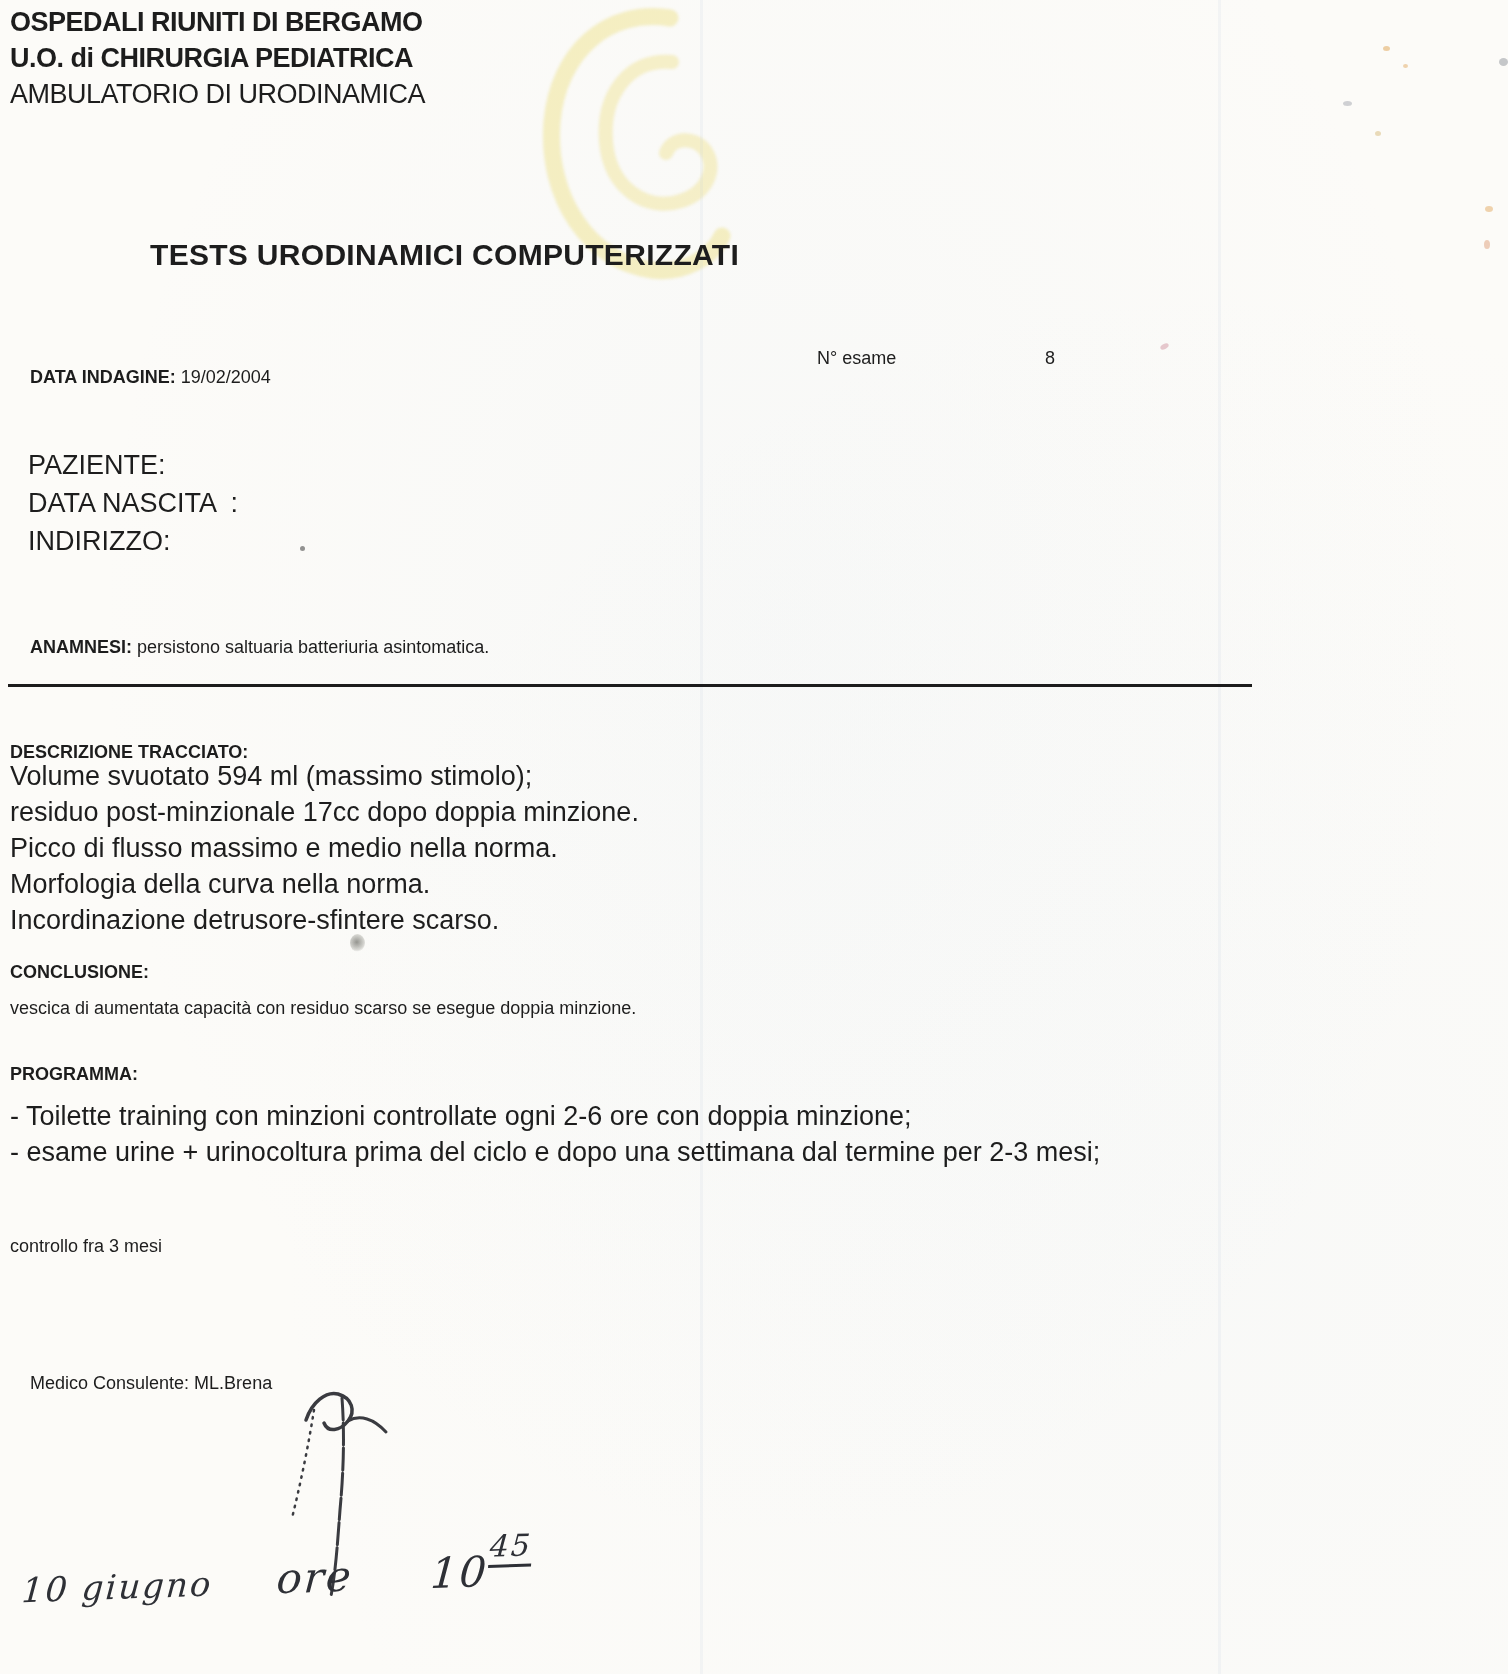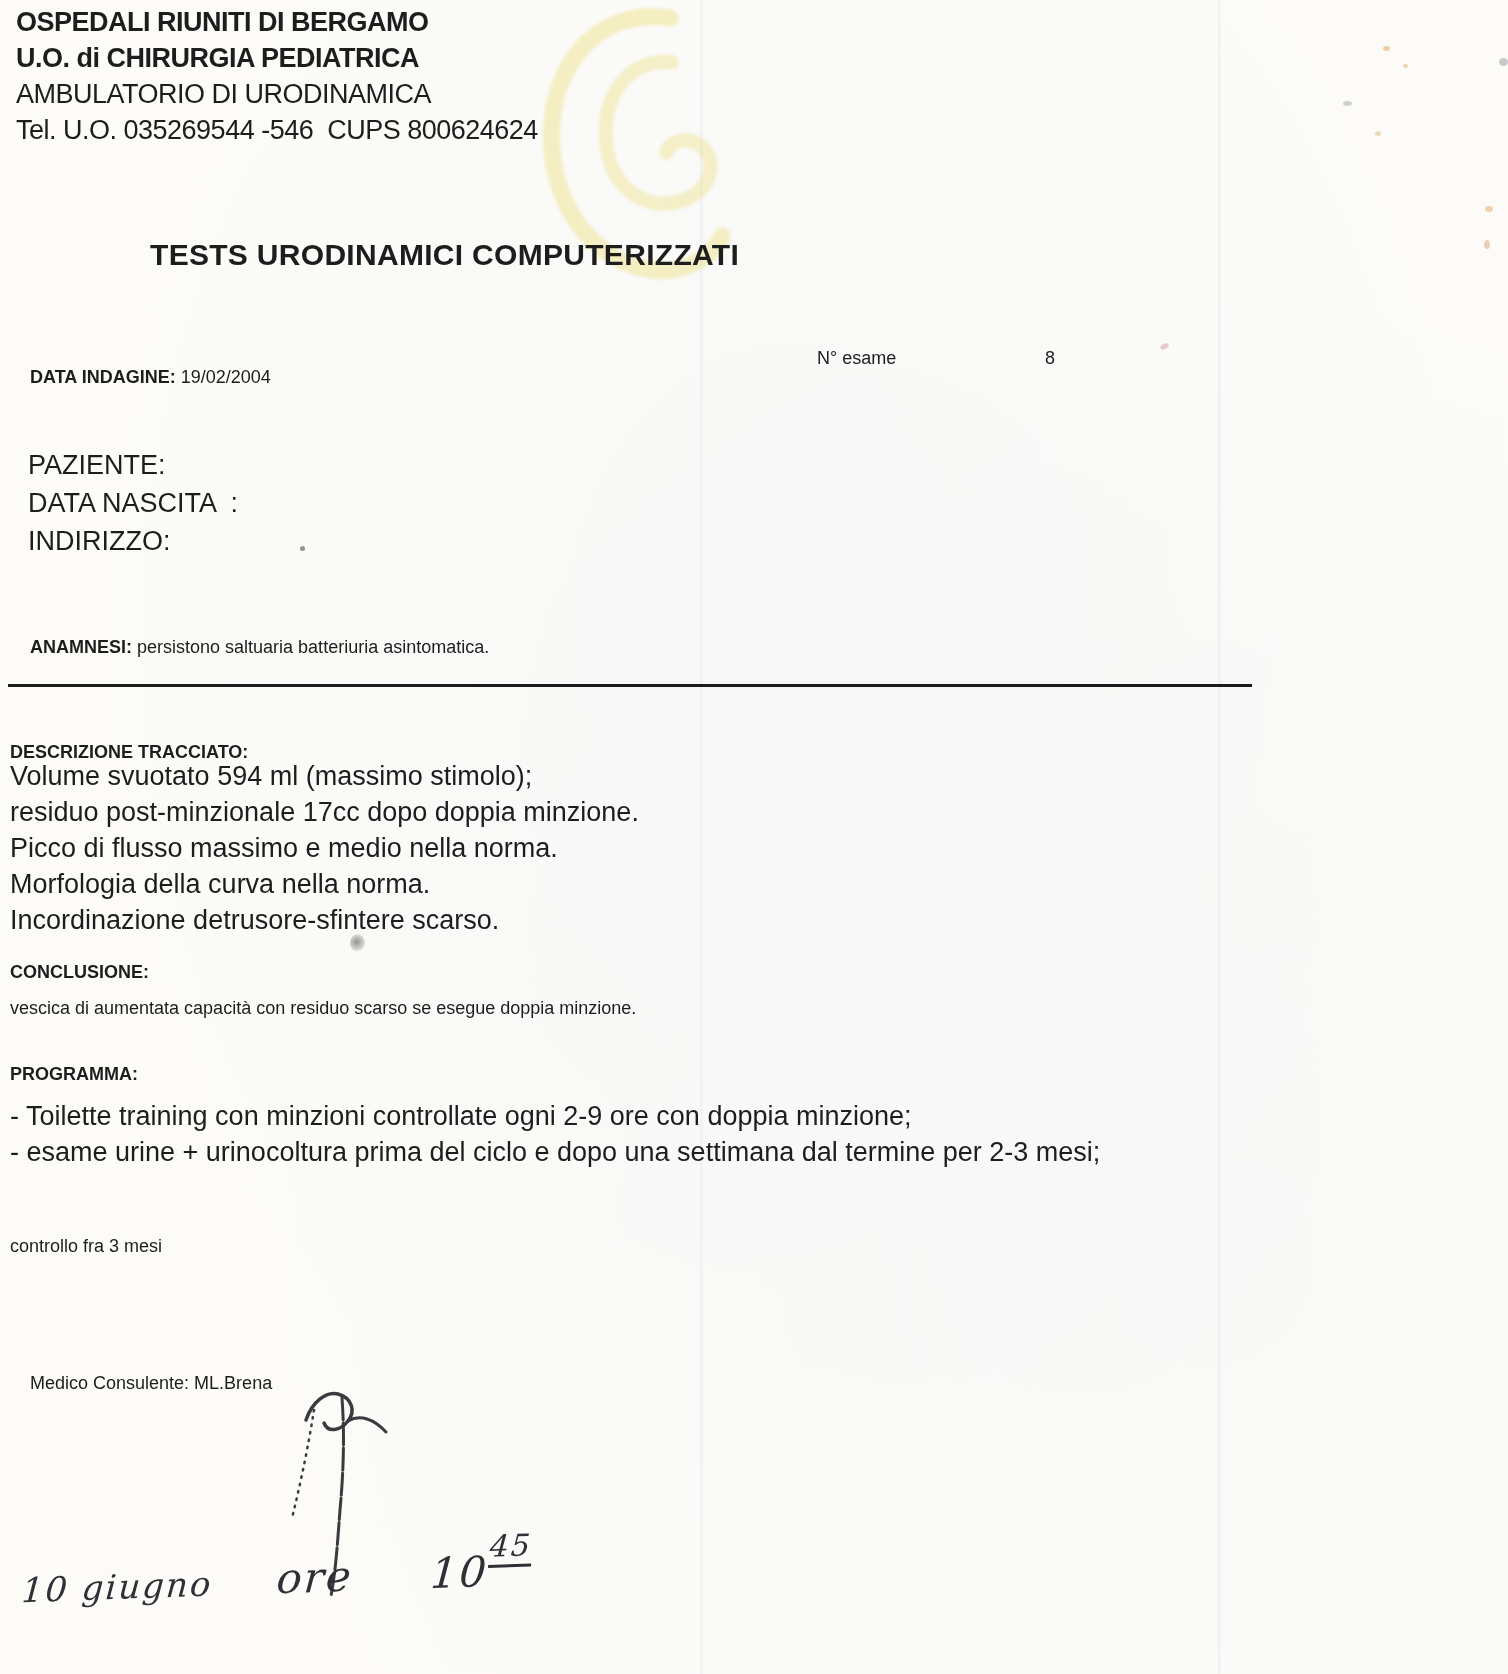--- a/index.html
+++ b/index.html
@@ -67,25 +67,24 @@
   <div class="speck" style="left:1383px; top:46px;  width:7px;  height:5px; background:rgba(220,150,60,0.45);"></div>
   <div class="speck" style="left:1403px; top:64px;  width:5px;  height:4px; background:rgba(220,150,60,0.40);"></div>
   <div class="speck" style="left:1343px; top:101px; width:9px;  height:5px; background:rgba(140,145,155,0.40);"></div>
   <div class="speck" style="left:1375px; top:131px; width:6px;  height:5px; background:rgba(205,170,90,0.40);"></div>
   <div class="speck" style="left:1485px; top:206px; width:8px;  height:6px; background:rgba(220,150,60,0.40);"></div>
   <div class="speck" style="left:1484px; top:240px; width:6px;  height:9px; background:rgba(210,120,70,0.35);"></div>
   <div class="speck" style="left:1499px; top:58px;  width:9px;  height:8px; background:rgba(130,135,145,0.45);"></div>
   <div class="speck" style="left:1160px; top:344px; width:9px;  height:5px; background:rgba(200,125,140,0.40); transform:rotate(-30deg);"></div>
   <div class="speck" style="left:300px;  top:546px; width:5px;  height:5px; background:rgba(60,60,60,0.55);"></div>
 
-  <div class="stack" style="left:16px; top:4px;">
+  <div class="stack" style="left:10px; top:4px;">
     <div class="hdr1">OSPEDALI RIUNITI DI BERGAMO</div>
     <div class="hdr1">U.O. di CHIRURGIA PEDIATRICA</div>
     <div class="hdr2">AMBULATORIO DI URODINAMICA</div>
-    <div class="hdr2">Tel. U.O. 035269544 -546  CUPS 800624624</div>
   </div>
 
   <div class="t title" style="left:150px; top:238px;">TESTS URODINAMICI COMPUTERIZZATI</div>
 
   <div class="t body27" style="left:10px; top:346px;">
     <span class="b">DATA INDAGINE</span><span class="b">: </span><span>19/02/2004</span>
   </div>
   <div class="t body27" style="left:817px; top:348px;">N° esame</div>
   <div class="t body27" style="left:1045px; top:348px;">8</div>
 
@@ -110,21 +109,21 @@
     <div>Incordinazione detrusore-sfintere scarso.</div>
   </div>
 
   <div class="smudge"></div>
 
   <div class="t body27 b" style="left:10px; top:962px;">CONCLUSIONE:</div>
   <div class="t body27" style="left:10px; top:998px;">vescica di aumentata capacità con residuo scarso se esegue doppia minzione.</div>
 
   <div class="t body27 b" style="left:10px; top:1064px;">PROGRAMMA:</div>
   <div class="stack" style="left:10px; top:1098px;">
-    <div>- Toilette training con minzioni controllate ogni 2-9 ore con doppia minzione;</div>
+    <div>- Toilette training con minzioni controllate ogni 2-6 ore con doppia minzione;</div>
     <div>- esame urine + urinocoltura prima del ciclo e dopo una settimana dal termine per 2-3 mesi;</div>
   </div>
 
   <div class="t body27" style="left:10px; top:1236px;">controllo fra 3 mesi</div>
 
   <div class="t body27" style="left:10px; top:1352px;">
     <span>Medico Consulente: </span><span>ML.Brena</span>
   </div>
 
   <svg class="sig" width="190" height="235" viewBox="0 0 190 235">

